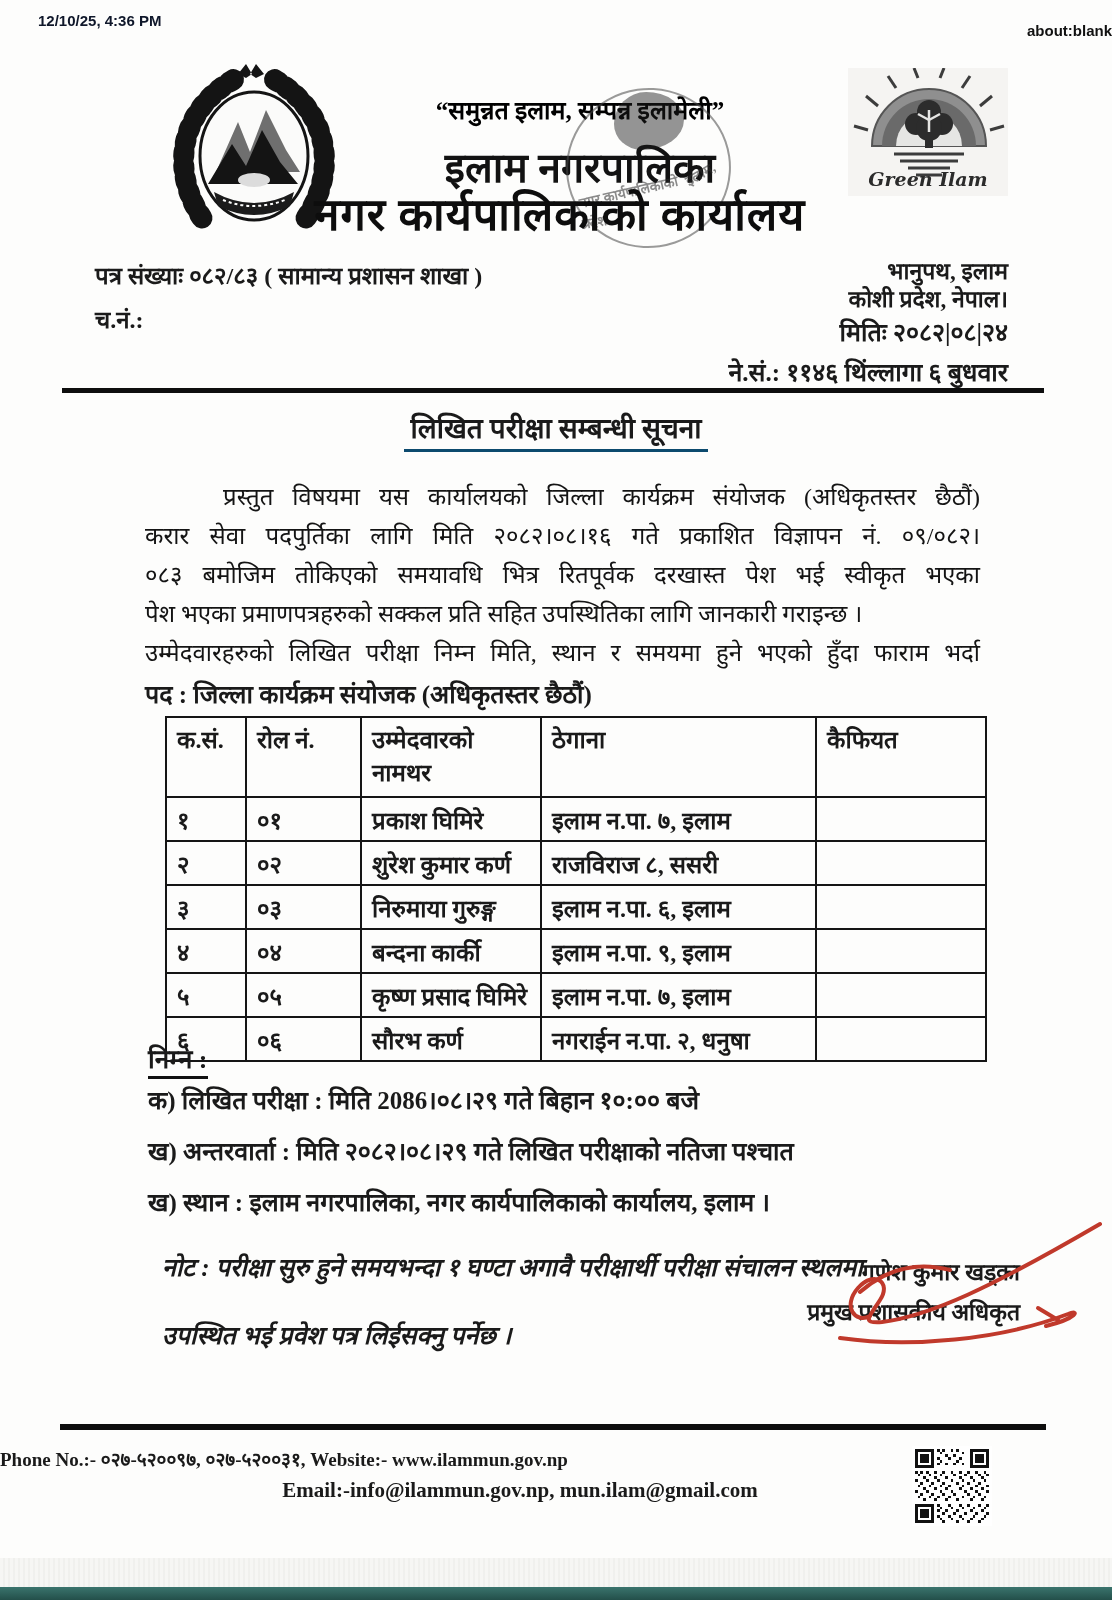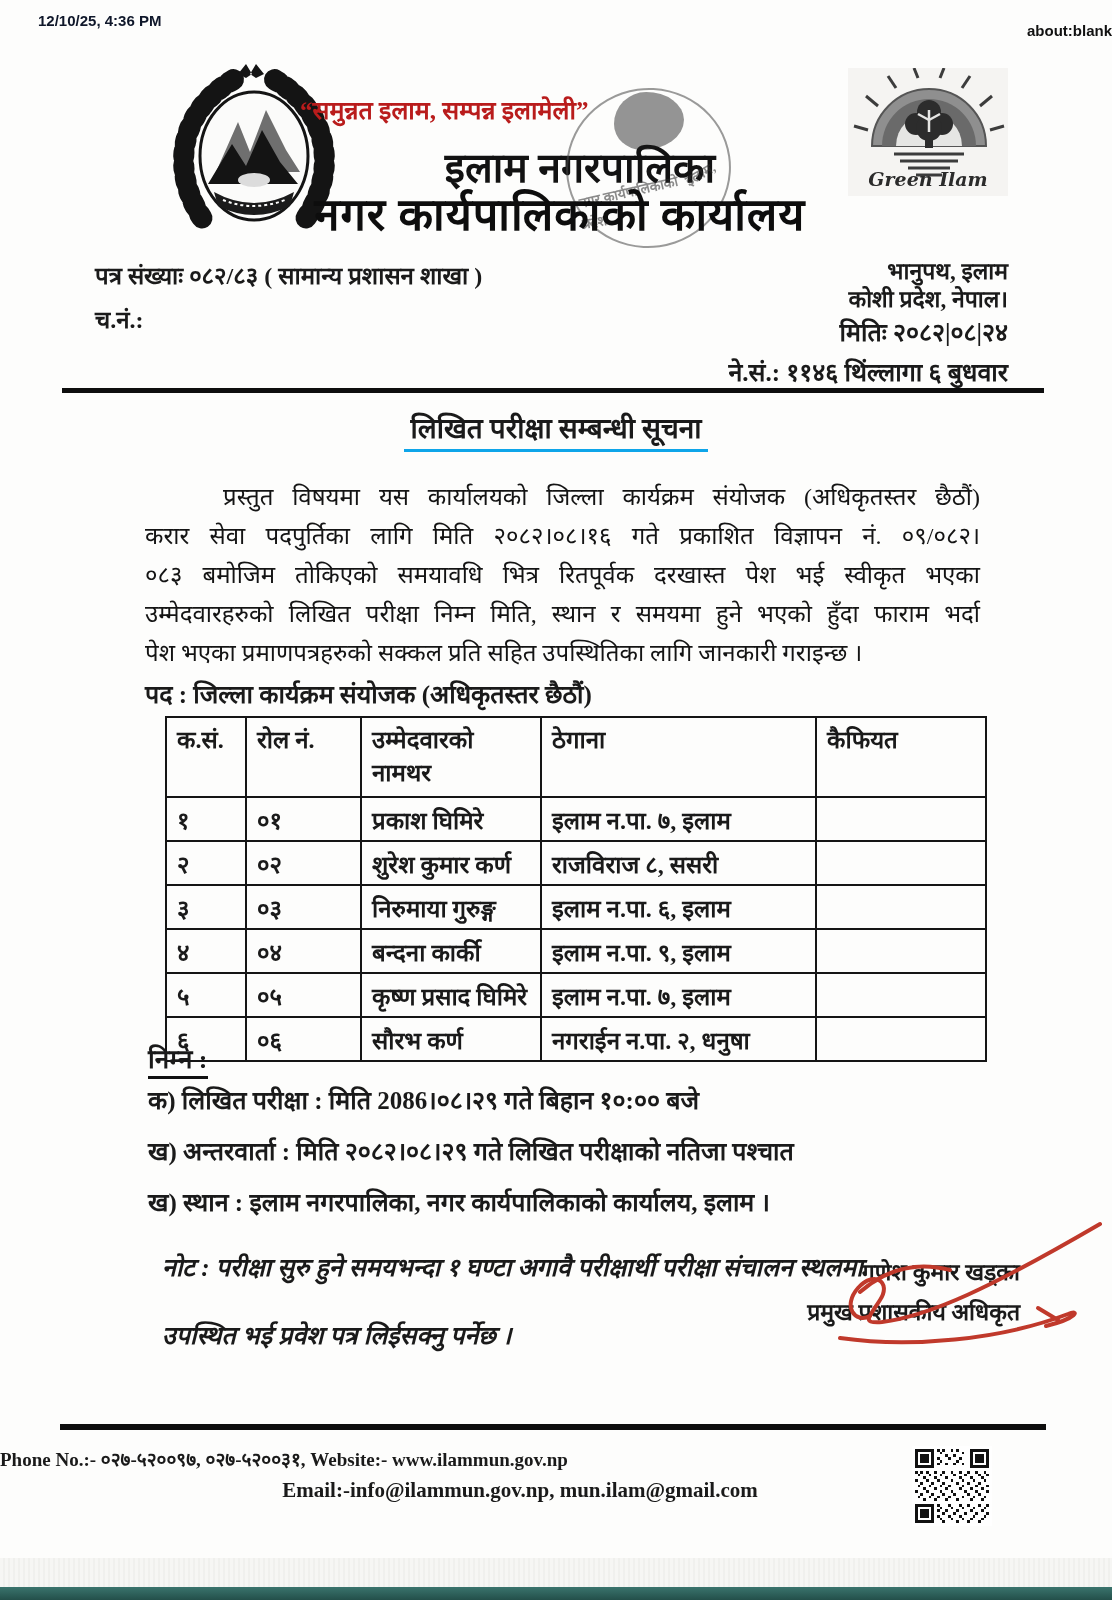--- a/index.html
+++ b/index.html
@@ -8,21 +8,21 @@
   #page { position:relative; width:1112px; height:1600px; background:#fdfdfc; overflow:hidden; margin:0 auto; }
 
   
   .print-ts { position:absolute; top:12px; left:38px; font-family:"Liberation Sans","DejaVu Sans",sans-serif; font-size:15px; font-weight:bold; color:#0f172a; }
   .print-title { position:absolute; top:22px; left:0; width:100%; text-align:right; font-family:"Liberation Sans","DejaVu Sans",sans-serif; font-size:15px; font-weight:bold; color:#111; }
 
   
   .emblem { position:absolute; left:168px; top:60px; width:172px; height:192px; }
   .greenilam { position:absolute; left:848px; top:68px; width:160px; height:128px; background:#f5f4f2; }
   .greenilam-caption { position:absolute; left:848px; top:168px; width:160px; text-align:center; font-style:italic; font-weight:bold; font-size:19px; color:#2b2b2b; font-family:"DejaVu Serif","Liberation Serif",serif; }
-  .motto { position:absolute; left:300px; top:92px; width:560px; font-size:25px; font-weight:bold; color:#b91c1c; }
+  .motto { position:absolute; left:300px; top:92px; width:560px; text-align:center; font-size:25px; font-weight:bold; color:#000000; }
   .muni { position:absolute; left:300px; top:138px; width:560px; text-align:center; font-size:41px; font-weight:bold; color:#121212; }
   .office-title { position:absolute; left:120px; top:182px; width:880px; text-align:center; font-size:45px; font-weight:bold; letter-spacing:1px; color:#0d0d0d; }
 
   
   .stamp { position:absolute; left:556px; top:86px; width:188px; height:170px; opacity:.55; pointer-events:none; }
   .stamp .ring { position:absolute; left:10px; top:2px; width:165px; height:160px; border:2px solid #4a4a4a; border-radius:50%; transform:rotate(-8deg); }
   .stamp .blob { position:absolute; left:58px; top:6px; width:70px; height:58px; background:#1c1c1c; border-radius:46% 54% 60% 40% / 55% 48% 52% 45%; opacity:.85; }
   .stamp .frag { position:absolute; font-size:14px; font-weight:bold; color:#2e2e2e; white-space:nowrap; }
   .stamp .f0 { left:22px; top:96px; transform:rotate(-13deg); }
   .stamp .f1 { left:128px; top:78px; transform:rotate(-30deg); }
@@ -33,21 +33,21 @@
   .chline  { position:absolute; left:95px; top:302px; font-size:24px; font-weight:bold; }
   .addr { position:absolute; right:104px; font-size:23px; font-weight:bold; white-space:nowrap; }
   .addr1 { top:254px; }
   .addr2 { top:282px; }
   .dateline { top:314px; font-size:25px; }
   .nsline { top:354px; font-size:25px; }
 
   .rule-top { position:absolute; left:62px; top:388px; width:982px; height:5px; background:#0e0e0e; }
 
   .subject { position:absolute; left:0; top:408px; width:100%; text-align:center; }
-  .subject span { display:inline-block; font-size:28px; font-weight:bold; border-bottom:3px solid #0ea5e9; padding:0 6px 3px 6px; }
+  .subject span { display:inline-block; font-size:28px; font-weight:bold; border-bottom:3px solid #0c4a6e; padding:0 6px 3px 6px; }
 
   
   .bodytxt { position:absolute; left:145px; top:478px; width:835px; font-size:24px; color:#141414; }
   .bline { line-height:39px; white-space:nowrap; }
   .bline.just { text-align:justify; text-align-last:justify; white-space:normal; }
   .indent { text-indent:78px; }
 
   .position-line { position:absolute; left:145px; top:676px; font-size:25px; font-weight:bold; }
 
   
@@ -159,22 +159,22 @@
   <div class="rule-top"></div>
 
   <div class="subject">
     <span>लिखित परीक्षा सम्बन्धी सूचना</span>
   </div>
 
   <div class="bodytxt">
     <div class="bline just indent">प्रस्तुत विषयमा यस कार्यालयको जिल्ला कार्यक्रम संयोजक (अधिकृतस्तर छैठौं)</div>
     <div class="bline just">करार सेवा पदपुर्तिका लागि मिति २०८२।०८।१६ गते प्रकाशित विज्ञापन नं. ०९/०८२।</div>
     <div class="bline just">०८३ बमोजिम तोकिएको समयावधि भित्र रितपूर्वक दरखास्त पेश भई स्वीकृत भएका</div>
+    <div class="bline">पेश भएका प्रमाणपत्रहरुको सक्कल प्रति सहित उपस्थितिका लागि जानकारी गराइन्छ ।</div>
     <div class="bline just">उम्मेदवारहरुको लिखित परीक्षा निम्न मिति, स्थान र समयमा हुने भएको हुँदा फाराम भर्दा</div>
-    <div class="bline">पेश भएका प्रमाणपत्रहरुको सक्कल प्रति सहित उपस्थितिका लागि जानकारी गराइन्छ ।</div>
   </div>
 
   <div class="position-line">पद : जिल्ला कार्यक्रम संयोजक (अधिकृतस्तर छैठौं)</div>
 
   <table class="cand">
     <colgroup>
         <col class="c0">
         <col class="c1">
         <col class="c2">
         <col class="c3">

